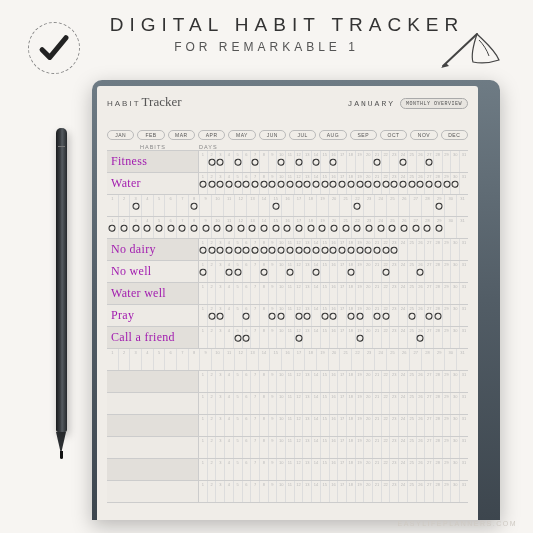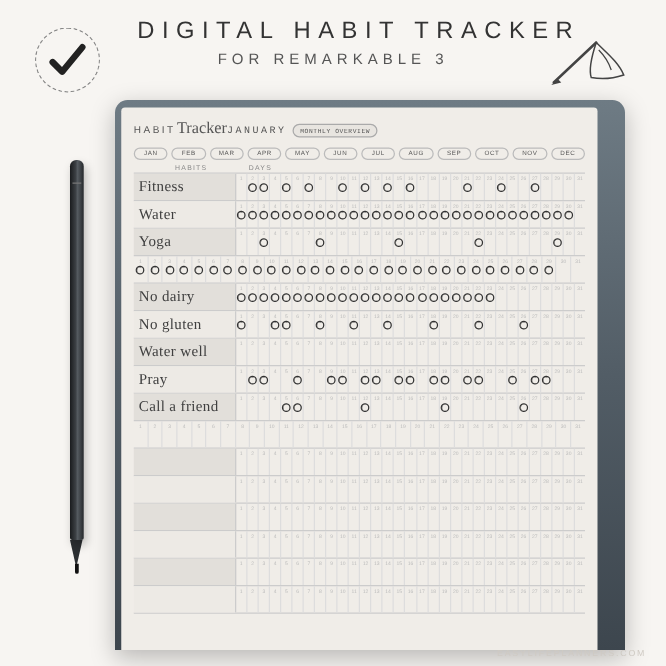--- a/index.html
+++ b/index.html
@@ -27,21 +27,21 @@
   background:linear-gradient(180deg,#6e7b84 0%,#525d66 50%,#3d464e 100%);
   box-shadow:0 6px 20px rgba(0,0,0,.25);
   padding:6px 22px 0 5px;
 }
 .screen {
   width:100%; height:100%;
   background:#f0ede8; border-radius:3px 3px 0 0;
   padding:8px 10px 0; overflow:hidden;
   font-family:"Trebuchet MS",sans-serif; color:#555;
 }
-.hdr { display:flex; align-items:baseline; margin-bottom:8px; }
+.hdr { display:flex; align-items:baseline; justify-content:space-between; margin-bottom:20px;gap:12px; }
 .hdr-left { font-size:8px; letter-spacing:2px; }
 .hdr-left .script { font-family:"Brush Script MT",cursive; font-size:13px; letter-spacing:0; margin-left:1px; }
 .hdr-right { display:flex; align-items:center; gap:5px;font-family:Liberation Mono, monospace; }
 .month-lbl { font-size:8px; letter-spacing:2px; }
 .overview-btn {
   font-size:5px; letter-spacing:.5px; border:0.7px solid #aaa;
   border-radius:6px; padding:1.5px 5px; background:#e8e5e0;
 }
 .months { display:flex; gap:3px; margin-bottom:4px; flex-wrap:nowrap; }
 .mpill {
@@ -51,23 +51,23 @@
 .col-heads { display:flex; }
 .col-heads .h { font-size:5.5px; letter-spacing:1px; text-align:center; color:#888; }
 .col-heads .h.habits { width:92px; }
 .col-heads .h.days { flex:1; }
 
 .grid { border-top:0.6px solid #ccc; }
 .row { display:flex; height:22px; border-bottom:0.6px solid #ccc; }
 .row:nth-child(odd) .habit { background:#e2dfda; }
 .row:nth-child(even) .habit { background:#edeae5; }
 .habit {
-  width:82px; border-right:0.6px solid #ccc;
+  width:92px; border-right:0.6px solid #ccc;
   font-family:"Brush Script MT","Segoe Script",cursive;
-  font-size:12px; color:#404040; padding:3px 4px 0; letter-spacing:.3px;
+  font-size:12px; color:#a21caf; padding:3px 4px 0; letter-spacing:.3px;
   white-space:nowrap; overflow:hidden;
 }
 .days { flex:1; display:flex; position:relative; }
 .daycell {
   flex:1; border-right:0.5px solid #ddd;
   font-size:4px; color:#bbb; text-align:center; padding-top:1px;
   position:relative;
 }
 .daycell:last-child { border-right:none; }
 .mark {
@@ -118,21 +118,21 @@
   <svg viewBox="0 0 64 44">
     <path d="M4 40 L38 8" stroke="#444" stroke-width="2" stroke-linecap="round"></path>
     <path d="M2 42 L7 37 L10 40 Z" fill="#444"></path>
     <path d="M38 8 C46 16 56 24 60 34 C54 36 44 38 34 36 C32 30 34 20 38 8 Z" fill="none" stroke="#444" stroke-width="1.2"></path>
     <path d="M40 14 C44 18 48 24 50 30" fill="none" stroke="#444" stroke-width="1"></path>
   </svg>
 </div>
 
 <div class="title-area">
   <div class="title">DIGITAL HABIT TRACKER</div>
-  <div class="subtitle">FOR REMARKABLE 3</div>
+  <div class="subtitle">FOR REMARKABLE 1</div>
 </div>
 
 <div class="tablet">
   <div class="screen">
 
     <div class="hdr">
       <div class="hdr-left">
         <span>HABIT</span><span class="script">Tracker</span>
       </div>
       <div class="hdr-right">
@@ -228,21 +228,20 @@
             <div class="daycell">25<div class="mark"></div></div>
             <div class="daycell">26<div class="mark"></div></div>
             <div class="daycell">27<div class="mark"></div></div>
             <div class="daycell">28<div class="mark"></div></div>
             <div class="daycell">29<div class="mark"></div></div>
             <div class="daycell">30<div class="mark"></div></div>
             <div class="daycell">31</div>
           </div>
         </div>
         <div class="row">
-          <div class="habit">Yoga</div>
           <div class="days">
             <div class="daycell">1</div>
             <div class="daycell">2</div>
             <div class="daycell">3<div class="mark"></div></div>
             <div class="daycell">4</div>
             <div class="daycell">5</div>
             <div class="daycell">6</div>
             <div class="daycell">7</div>
             <div class="daycell">8<div class="mark"></div></div>
             <div class="daycell">9</div>
@@ -335,21 +334,21 @@
             <div class="daycell">25</div>
             <div class="daycell">26</div>
             <div class="daycell">27</div>
             <div class="daycell">28</div>
             <div class="daycell">29</div>
             <div class="daycell">30</div>
             <div class="daycell">31</div>
           </div>
         </div>
         <div class="row">
-          <div class="habit">No gluten</div>
+          <div class="habit">No well</div>
           <div class="days">
             <div class="daycell">1<div class="mark"></div></div>
             <div class="daycell">2</div>
             <div class="daycell">3</div>
             <div class="daycell">4<div class="mark"></div></div>
             <div class="daycell">5<div class="mark"></div></div>
             <div class="daycell">6</div>
             <div class="daycell">7</div>
             <div class="daycell">8<div class="mark"></div></div>
             <div class="daycell">9</div>

